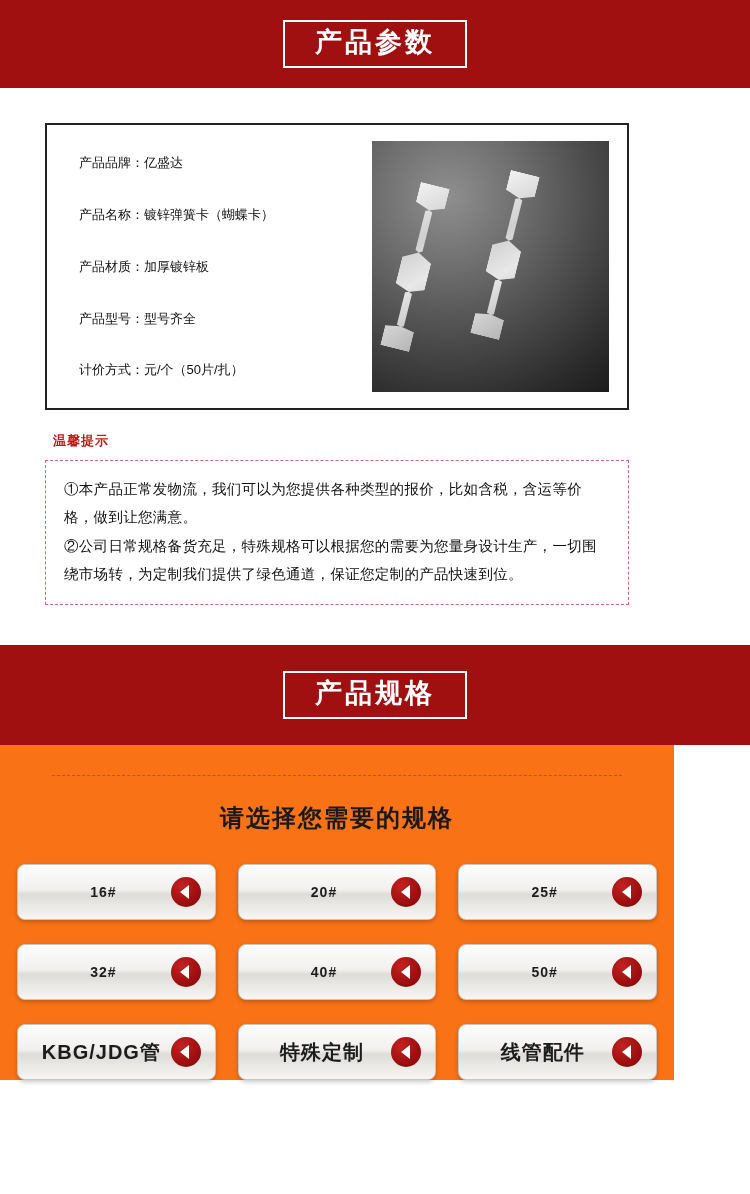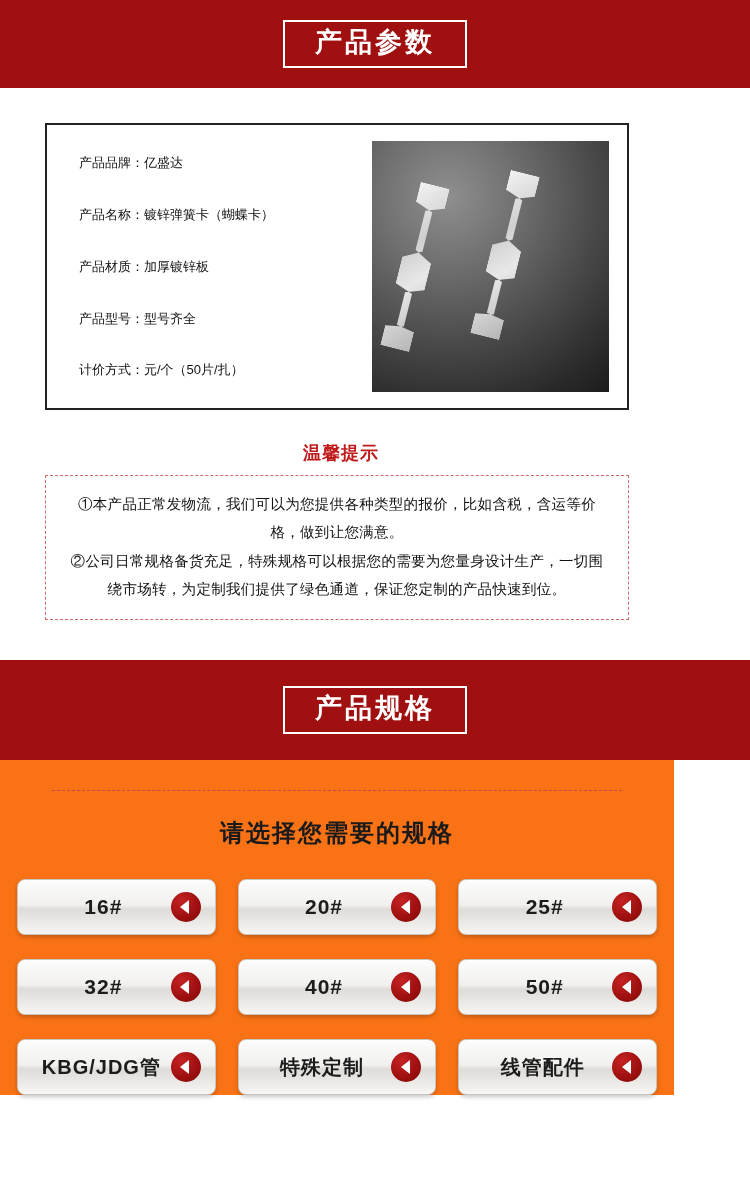--- a/index.html
+++ b/index.html
@@ -118,31 +118,29 @@
     );
   }
 
   
   .tips-wrap {
     padding: 22px 45px 0 45px;
     box-sizing: border-box;
   }
   .tips-title {
     color: #c01a1a;
-    font-size: 18px;
+    font-size: 13px;
     font-weight: bold;
-    margin: 9px 0 10px 8px;
+    margin: 0 0 10px 8px;
     letter-spacing: 1px;
-    text-align: center;
   }
   .tips-box {
     border: 1px dashed #d06a6a;
     padding: 14px 18px 16px 18px;
     box-sizing: border-box;
-    text-align: center;
   }
   .tip-item {
     font-size: 14.5px;
     color: #111111;
     line-height: 1.95;
     letter-spacing: 0.3px;
   }
 
   .spacer-white { height: 40px; }
 
@@ -180,21 +178,21 @@
     background: linear-gradient(180deg, #fdfdfd 0%, #f1f0ee 46%, #dedcd8 54%, #f7f6f4 100%);
     border: 1px solid #c9c6c0;
     box-shadow: 0 2px 4px rgba(0,0,0,0.22), inset 0 1px 0 #ffffff;
     display: flex;
     align-items: center;
     justify-content: center;
     cursor: pointer;
     overflow: hidden;
   }
   .spec-btn-label {
-    font-size: 21px;
+    font-size: 14px;
     font-weight: bold;
     color: #1c1c1c;
     letter-spacing: 1px;
     padding-right: 26px;
     white-space: nowrap;
   }
   .spec-btn.wide .spec-btn-label {
     font-size: 20px;
     padding-right: 30px;
   }

